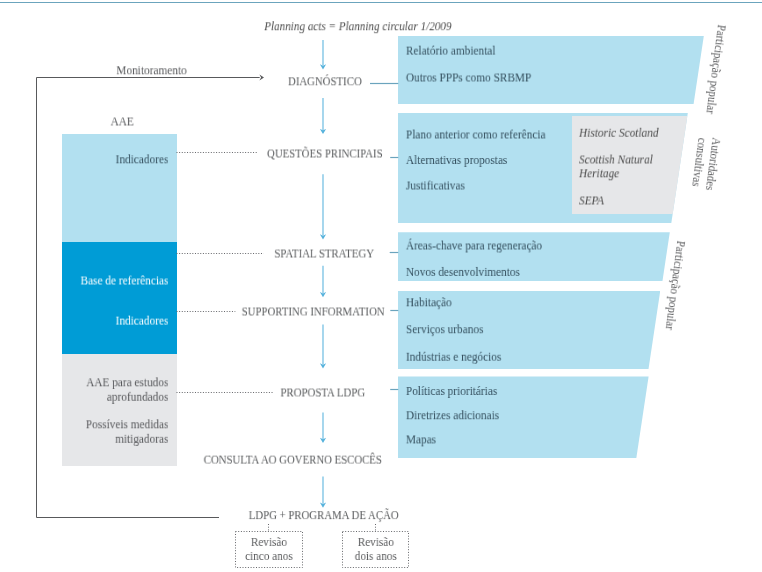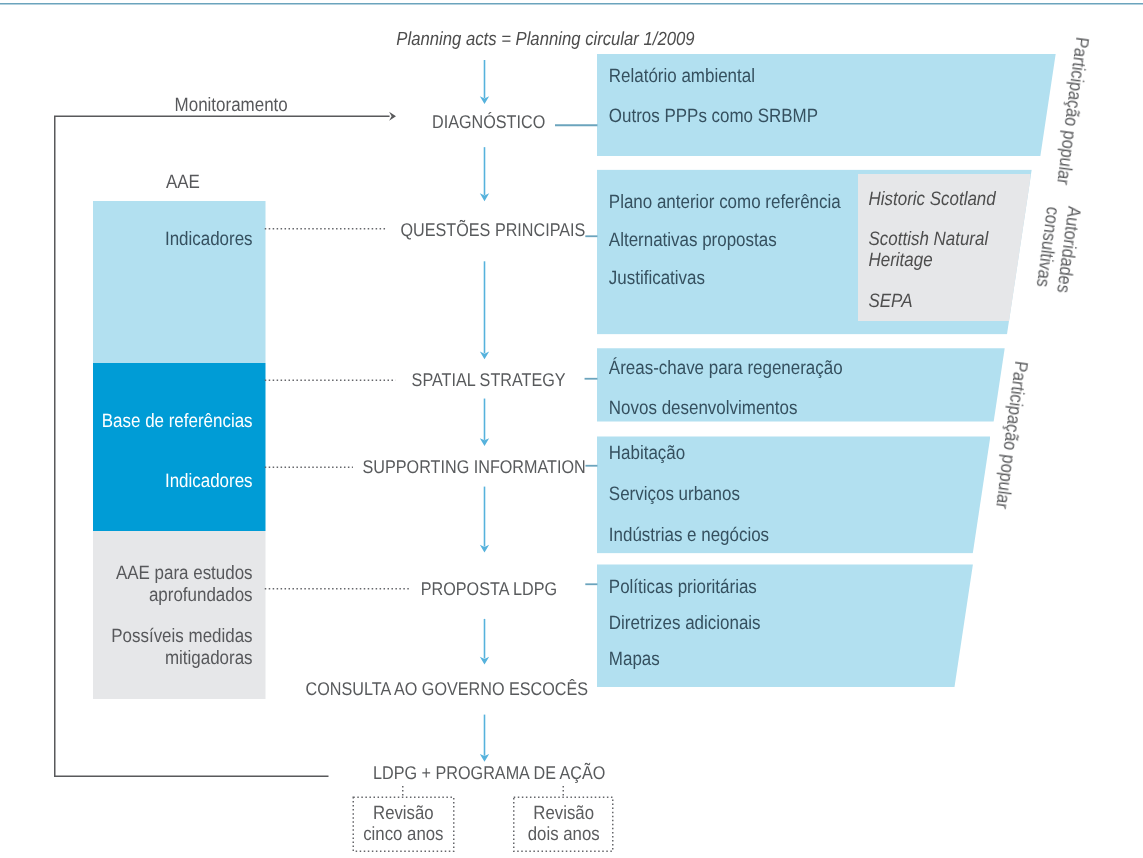--- a/index.html
+++ b/index.html
@@ -1,18 +1,18 @@
 <!DOCTYPE html>
 <html><head>
 <meta charset="utf-8">
 <style>
   html,body{margin:0;padding:0;background:#fff;}
   body{width:762px;height:572px;overflow:hidden;}
   .canvas{position:relative;width:680px;height:572px;background:#fff;will-change:transform;
-          font-family:Liberation Sans, sans-serif;}
+          font-family:Liberation Serif, serif;}
   .lines{position:absolute;left:0;top:0;}
   .t{position:absolute;left:0;top:0;white-space:nowrap;line-height:1;transform-origin:0 0;will-change:transform;}
   .ta-r{text-align:right;}
   .ta-c{text-align:center;}
   .rule{position:absolute;left:0;top:2px;width:762px;height:1px;background:#6ba4bd;}
   .note{font-style:italic;font-size:12.7px;color:#4d4d4d;}
   .stage{font-size:12.3px;color:#585a5c;}
   .boxtext{font-size:12.9px;color:#35505f;}
   .seatext{font-size:12.9px;color:#35505f;}
   .seagrey{font-size:12.9px;color:#57585b;}

